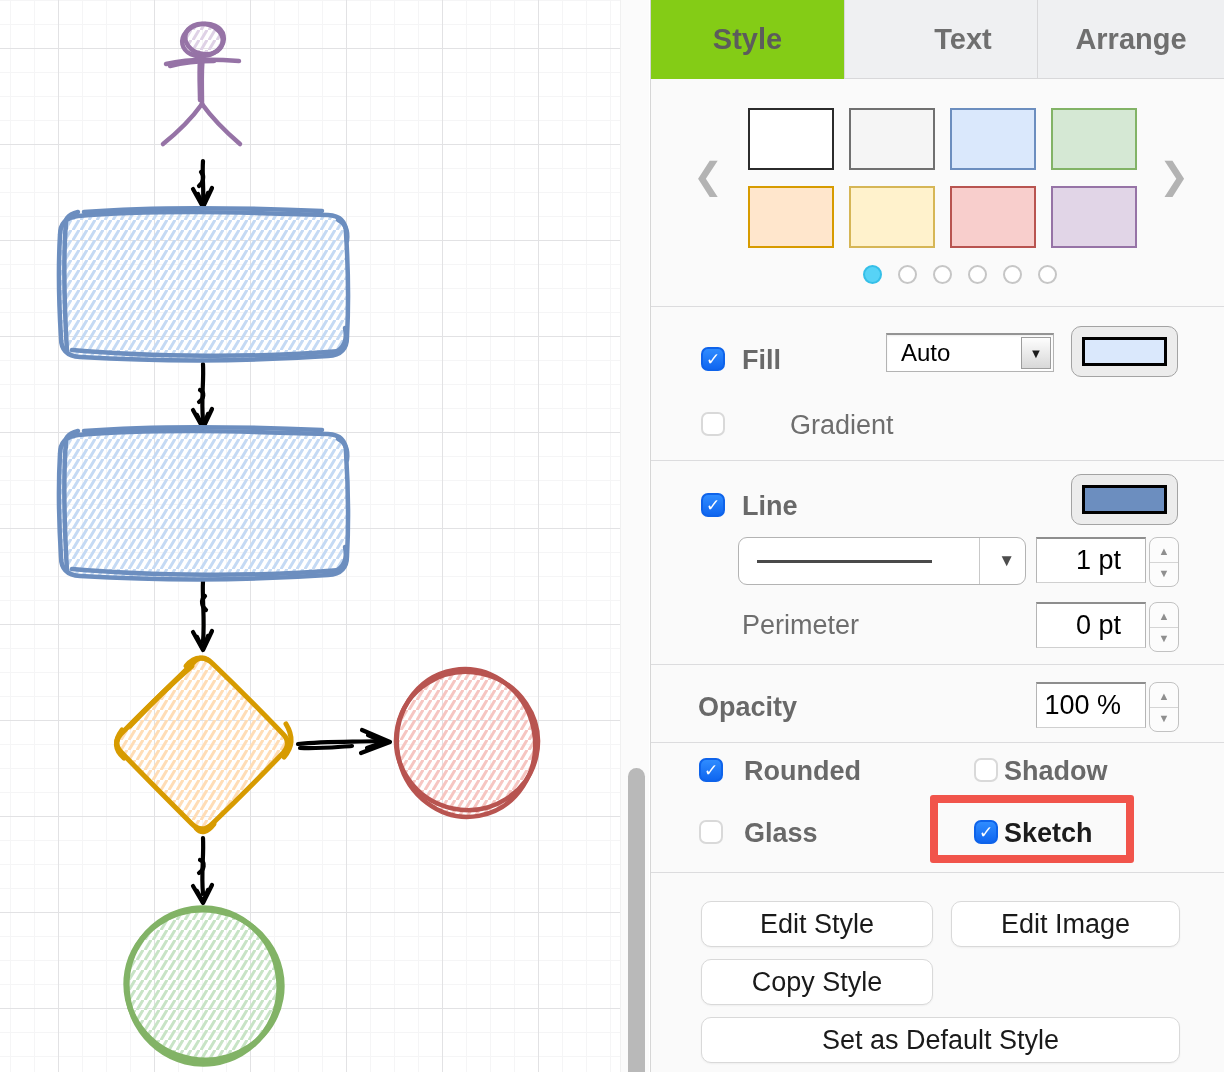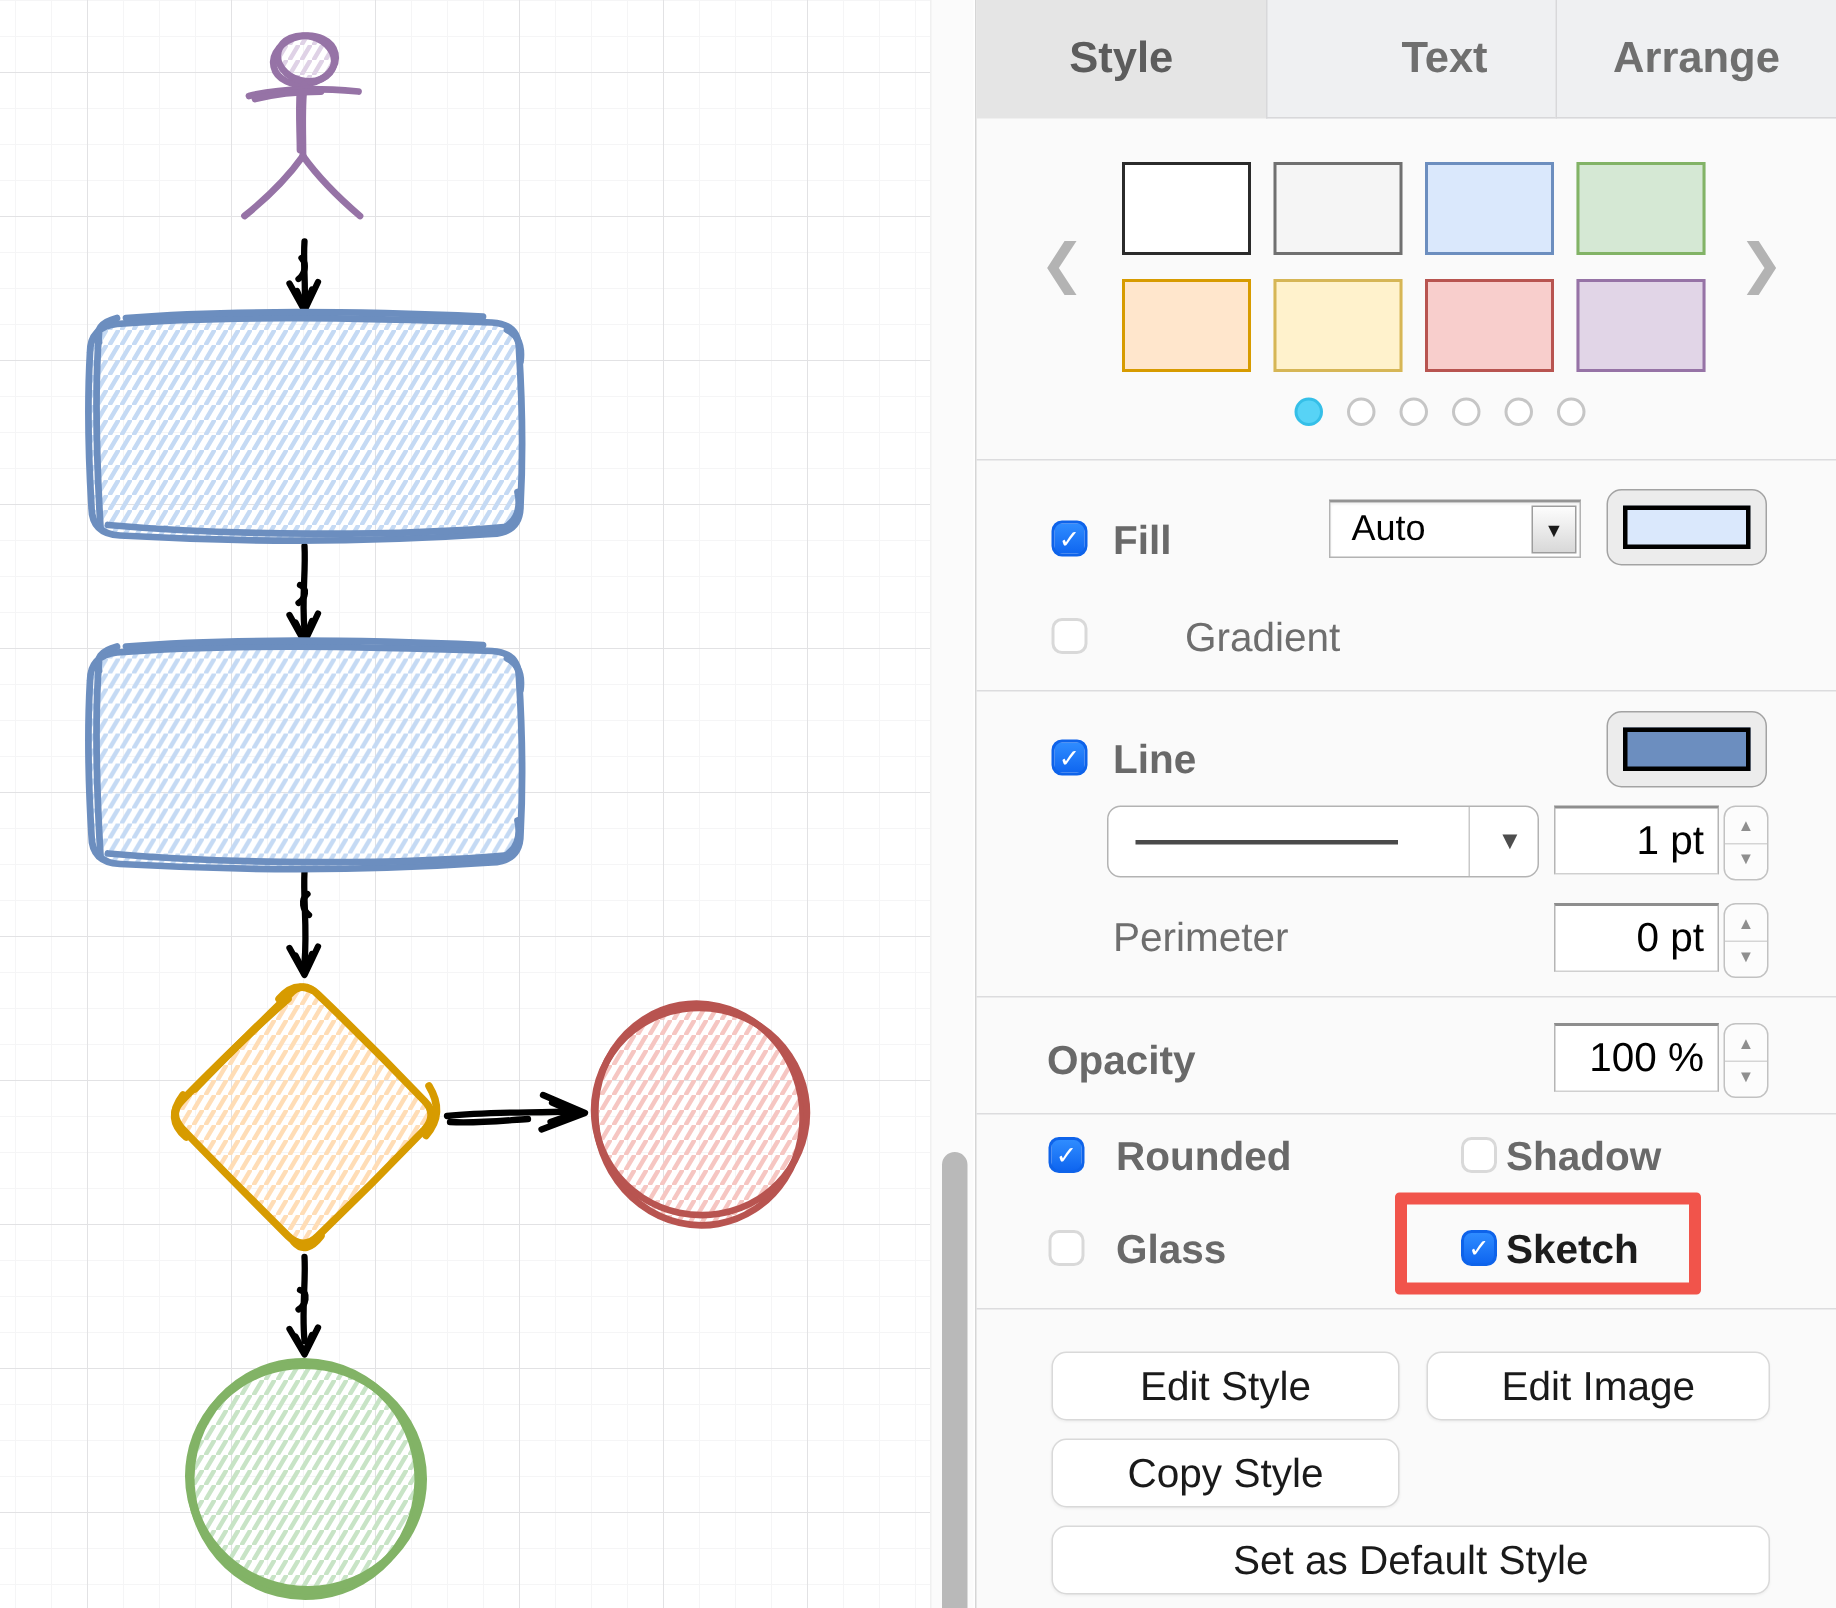--- a/index.html
+++ b/index.html
@@ -20,21 +20,21 @@
   .gutter{position:absolute;left:620px;top:0;width:29px;height:1072px;background:#fbfbfb;border-left:1px solid #f0f0f0;box-sizing:border-box;}
   .thumb{position:absolute;left:7px;top:768px;width:17px;height:304px;background:#b9b9b9;border-radius:9px 9px 0 0;}
 
   
   #panel{position:absolute;left:650px;top:0;width:574px;height:1072px;background:#fafafa;
          border-left:1px solid #d6d6d6;box-sizing:border-box;color:#6e6e6e;}
   .tabbar{position:absolute;left:0;top:0;right:0;height:79px;display:flex;}
   .tab{height:79px;line-height:79px;text-align:center;font-size:29px;font-weight:bold;color:#6f6f6f;
        background:#eff0f2;border-bottom:1px solid #d8d8da;box-sizing:border-box;cursor:default;}
   .tab+.tab{border-left:1px solid #d8d8da;}
-  .tab.active{background:#e5e5e5;border-bottom:none;color:#5c5c5c;}
+  .tab.active{background:#84cc16;border-bottom:none;color:#5c5c5c;}
   .t-style{width:193px;} .t-text{width:193px;padding-left:44px;} .t-arrange{flex:1;}
 
   .divider{position:absolute;left:0;right:0;height:1px;background:#dcdcde;}
 
   .swatch{position:absolute;width:86px;height:62px;box-sizing:border-box;border:2px solid #000;background:#fff;}
   .chev{position:absolute;font-size:36px;color:#b3b3b3;font-weight:bold;line-height:36px;cursor:pointer;}
   .dot{position:absolute;width:19px;height:19px;border-radius:50%;background:#fff;border:2px solid #c6c6c6;box-sizing:border-box;}
   .dot[data-state="true"]{background:#57d3f6;border-color:#35bfe8;}
 
   .cb{position:absolute;width:24px;height:24px;border:2px solid #d9d9d9;border-radius:7px;background:#fff;
@@ -55,21 +55,21 @@
                font-size:13px;line-height:32px;}
   .colorwell{position:absolute;background:#ececec;border:1px solid #a3a3a3;border-radius:10px;box-sizing:border-box;}
   .colorwell .inner{position:absolute;left:10px;right:10px;top:10px;bottom:10px;border:3px solid #000;box-sizing:border-box;}
 
   .linesel{position:absolute;background:#fff;border:1px solid #b3b3b3;border-radius:9px;box-sizing:border-box;}
   .linesel .preview{position:absolute;left:18px;top:22px;width:175px;height:3px;background:#4a4a4a;}
   .linesel .sep{position:absolute;right:45px;top:0;bottom:0;width:1px;background:#c9c9c9;}
   .linesel .arr{position:absolute;right:10px;top:0;bottom:0;font-size:17px;color:#4d4d4d;line-height:46px;}
 
   .num{position:absolute;background:#fff;box-sizing:border-box;border:1px solid #b5b5b5;border-top:2px solid #8e8e8e;
-       border-bottom-color:#d0d0d0;font-size:27px;color:#000;text-align:right;padding-right:9px;}
+       border-bottom-color:#d0d0d0;font-size:27px;color:#000;text-align:right;padding-right:24px;}
   .stepper{position:absolute;width:30px;background:#fcfcfc;border:1px solid #c2c2c2;border-radius:8px;box-sizing:border-box;}
   .step{position:absolute;left:0;right:0;height:50%;text-align:center;font-size:11px;color:#8f8f8f;}
   .step.up{top:0;line-height:26px;border-bottom:1px solid #d5d5d5;}
   .step.dn{bottom:0;line-height:22px;}
 
   .hl{position:absolute;border:8px solid #f1544b;border-radius:3px;box-sizing:border-box;}
 
   .btn{position:absolute;background:#fff;border:1px solid #d9d9d9;border-radius:10px;box-sizing:border-box;
        font-size:27px;color:#1a1a1a;text-align:center;cursor:pointer;box-shadow:0 1px 2px rgba(0,0,0,.05);
        display:flex;align-items:center;justify-content:center;}

